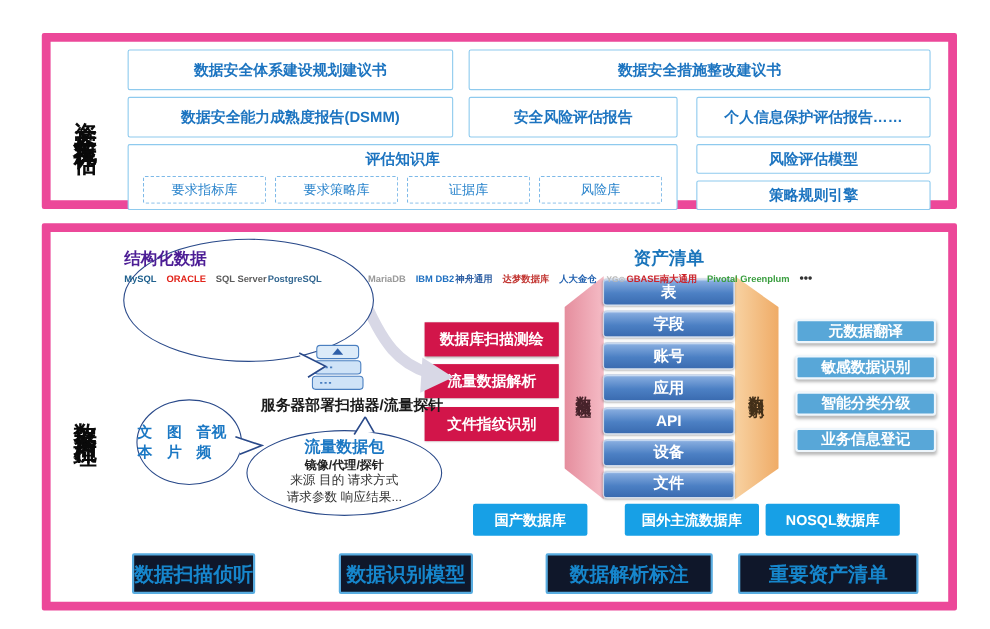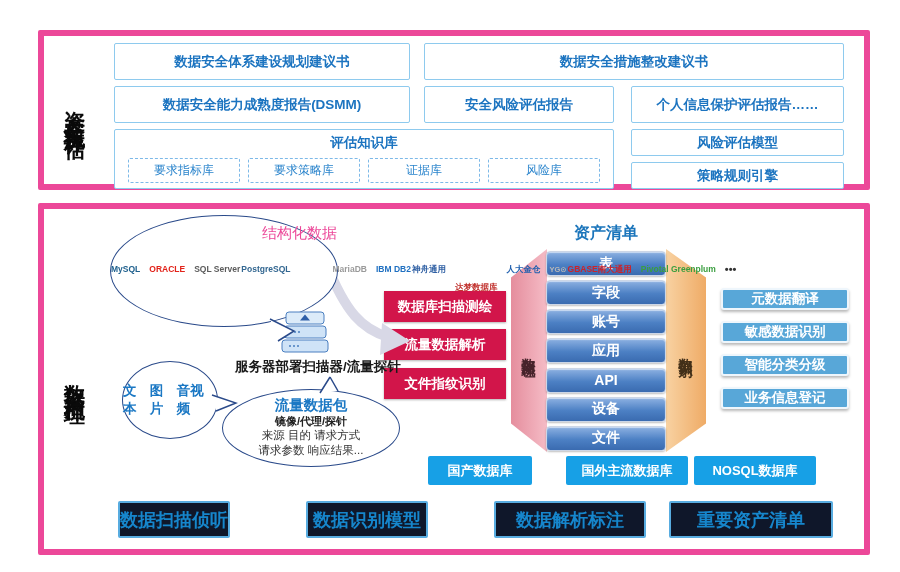--- a/index.html
+++ b/index.html
@@ -1,20 +1,20 @@
 <!DOCTYPE html>
 <html><head>
 <meta charset="utf-8">
 <style>
   * { margin:0; padding:0; box-sizing:border-box; }
   html,body { background:#fff; }
   body { font-family:"Liberation Sans","DejaVu Sans",sans-serif; }
   .canvas { position:relative; width:900px; height:572px; background:#fff; overflow:hidden; }
 
-  .panel { position:absolute; border:6px solid #ec4899; border-radius:2px; background:#fff; }
+  .panel { position:absolute; border:8px solid #ec4899; border-radius:2px; background:#fff; }
   .panel-top { left:38px; top:30px; width:832px; height:160px; }
   .panel-bottom { left:38px; top:203px; width:832px; height:352px; }
 
   .vlabel-wrap { position:absolute; left:0; top:0; width:62px; height:100%;
                  display:flex; align-items:center; justify-content:center; }
   .vlabel { writing-mode:vertical-rl; text-orientation:upright; font-size:21px; font-weight:bold;
             color:#0a0a0a; letter-spacing:4px; line-height:1; }
 
   
   .tbox { position:absolute; border:1px solid #8ecaee; background:#fff; border-radius:2px;
@@ -24,29 +24,29 @@
   .kbox-title { text-align:center; font-size:13.5px; font-weight:bold; color:#1c74c0; margin-top:4px; }
   .krow { position:absolute; left:0; right:0; top:28px; display:flex; justify-content:space-between;
           padding:0 13px; }
   .dashed-box { width:112px; height:25px; border:1px dashed #7db9e8; border-radius:2px;
                 display:flex; align-items:center; justify-content:center;
                 font-size:12px; color:#2a84cc; background:#fff; }
 
   
   .bubble { position:absolute; background:#fff; border:1.5px solid #2a4a8a; border-radius:50%;
             z-index:4; }
-  .bubble-title { text-align:right; font-weight:normal; color:#ec4899; }
+  .bubble-title { text-align:left; font-weight:bold; color:#4c1d95; }
   .tail { position:absolute; z-index:5; }
 
   .logo-rows { display:flex; flex-direction:row; gap:1px; margin-top:2px; }
   .logo-row { display:flex; justify-content:center; gap:9px; align-items:center; }
   .logo { font-size:8.5px; font-weight:bold; white-space:nowrap; line-height:13px; }
   .l-mysql{color:#20618e;} .l-oracle{color:#e2231a;} .l-sqlserver{color:#5c5c5c;}
   .l-postgres{color:#336791;} .l-mariadb{color:#9a9a9a;padding-left:33px;} .l-ibm{color:#1f70c1;}
-  .l-shentong{color:#2e5fa3;} .l-dameng{color:#c23531;margin-top:36px;} .l-kingbase{color:#1f5fae;}
+  .l-shentong{color:#2e5fa3;} .l-dameng{color:#c23531;} .l-kingbase{color:#1f5fae;}
   .l-misc{color:#b8b8b8; font-size:7.5px;}
   .l-gbase{color:#cc2229;} .l-greenplum{color:#3a9e3f;} .l-dots{color:#333; font-size:11px;}
 
   .server-icon { position:absolute; z-index:4; }
   .server-label { position:absolute; font-size:13.5px; font-weight:bold; color:#1a1a1a;
                   text-align:center; z-index:4; }
 
   .media-lines { display:flex; flex-direction:row; align-items:center; justify-content:center;
                  height:100%; font-size:13.5px; font-weight:bold; color:#1b78c4; line-height:1.35; }
 

